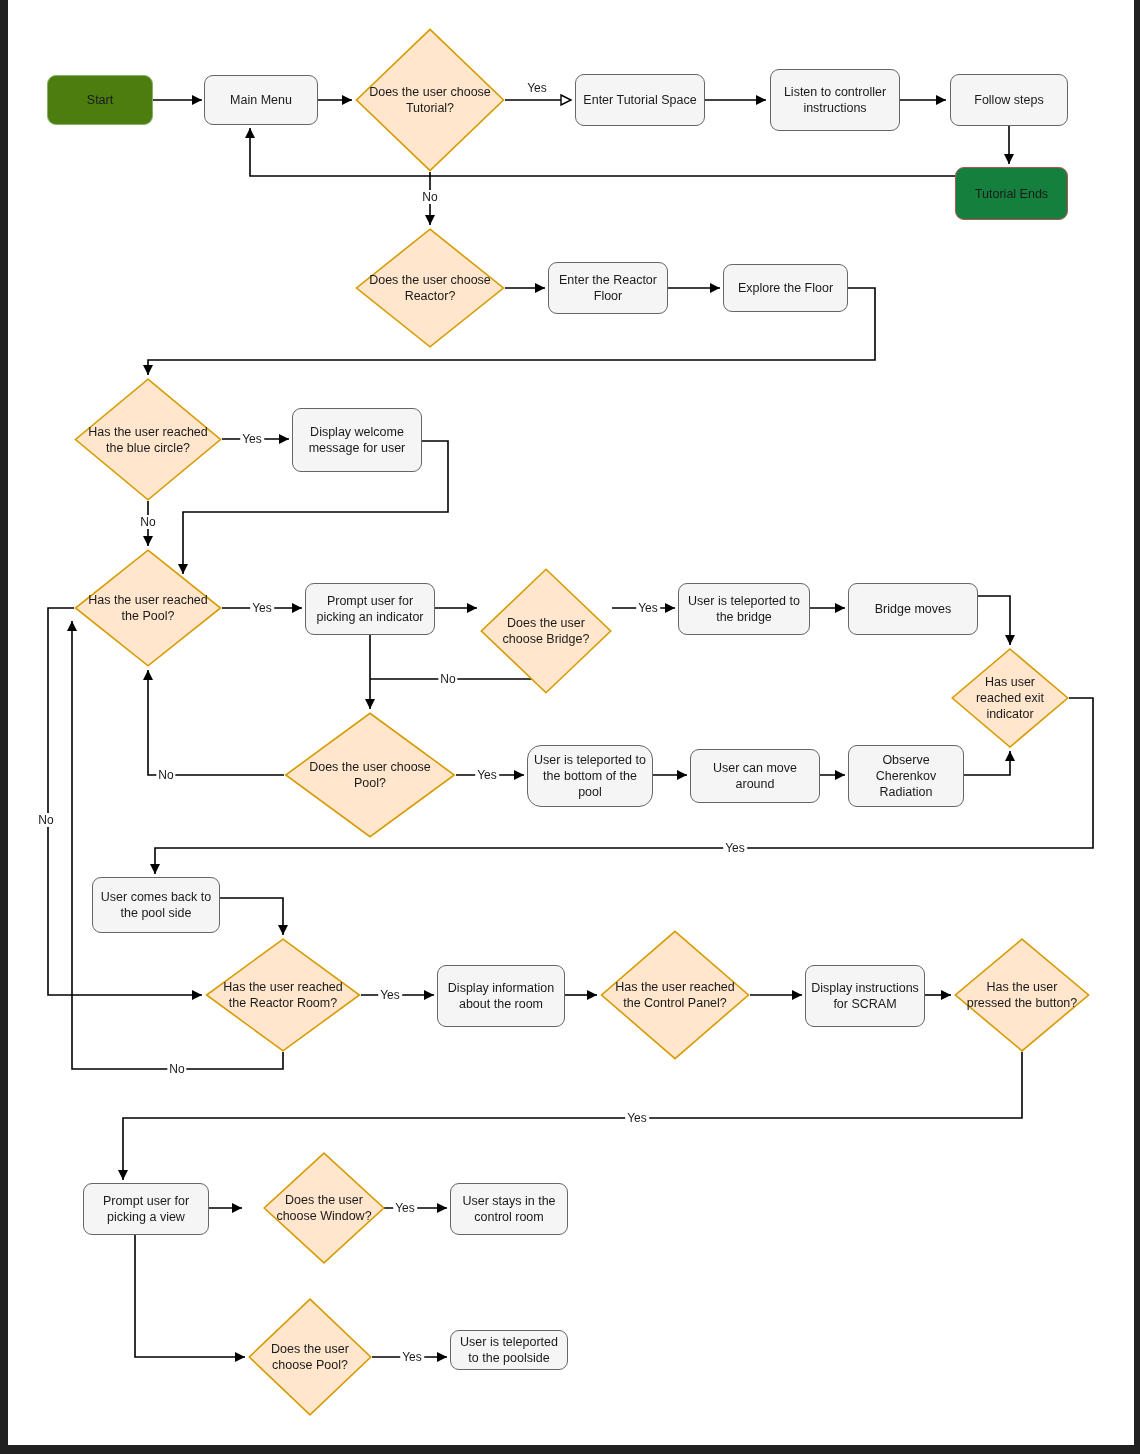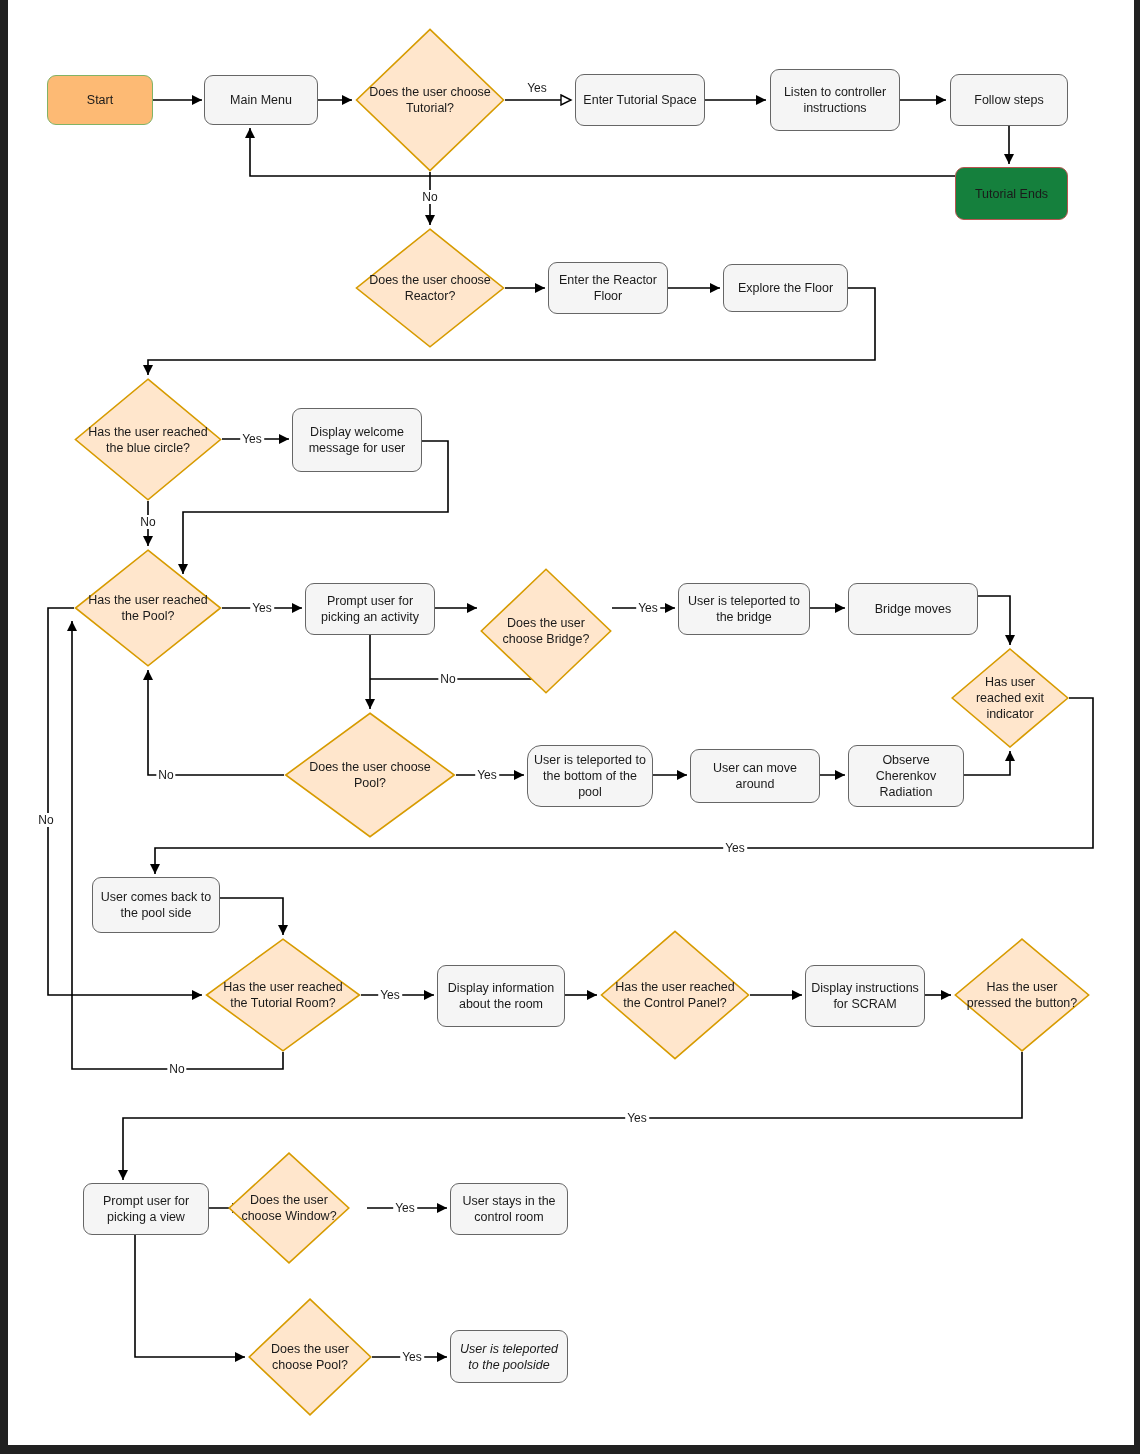--- a/index.html
+++ b/index.html
@@ -9,21 +9,21 @@
     font-family:"Liberation Sans", sans-serif;
   }
   .canvas { position:absolute; left:8px; top:0; width:1126px; height:1445px; background:#ffffff; z-index:0; }
   #edges { position:absolute; left:0; top:0; width:1140px; height:1454px; z-index:1; pointer-events:none; }
   #edges polyline { fill:none; stroke:#000; stroke-width:1.6; }
   .node {
     position:absolute; z-index:2; display:flex; align-items:center; justify-content:center;
     text-align:center; font-size:12.5px; color:#1a1a1a; line-height:1.28; box-sizing:border-box;
   }
   .rect { background:#F5F5F5; border:1.5px solid #666666; border-radius:9px; padding:2px 5px; }
-  .rect.green { background:#fdba74; border-color:#82B366; }
+  .rect.green { background:#4d7c0f; border-color:#82B366; }
   .rect.red   { background:#15803d; border-color:#B85450; }
   .diamond { background:transparent; border:none; padding:0; }
   .diamond svg { position:absolute; left:0; top:0; width:100%; height:100%; }
   .diamond polygon { fill:#FFE6CC; stroke:#D79B00; stroke-width:1.6; vector-effect:non-scaling-stroke; }
   .diamond .label { position:relative; padding:0 12px; }
   .edge-label {
     position:absolute; z-index:3; transform:translate(-50%,-50%);
     background:#ffffff; padding:0 2px; font-size:12px; color:#1a1a1a; white-space:nowrap;
   }
 </style>
@@ -103,21 +103,21 @@
 <div class="node rect" style="left:548px;top:262px;width:120px;height:52px;">
     <div class="label">Enter the Reactor Floor</div>
   </div>
 <div class="node rect" style="left:723px;top:264px;width:125px;height:48px;">
     <div class="label">Explore the Floor</div>
   </div>
 <div class="node rect" style="left:292px;top:408px;width:130px;height:64px;">
     <div class="label">Display welcome message for user</div>
   </div>
 <div class="node rect" style="left:305px;top:583px;width:130px;height:52px;">
-    <div class="label">Prompt user for picking an activity</div>
+    <div class="label">Prompt user for picking an indicator</div>
   </div>
 <div class="node rect" style="left:678px;top:583px;width:132px;height:52px;">
     <div class="label">User is teleported to the bridge</div>
   </div>
 <div class="node rect" style="left:848px;top:583px;width:130px;height:52px;">
     <div class="label">Bridge moves</div>
   </div>
 <div class="node rect" style="left:527px;top:745px;width:126px;height:62px;border-radius:14px;">
     <div class="label">User is teleported to the bottom of the pool</div>
   </div>
@@ -135,21 +135,21 @@
   </div>
 <div class="node rect" style="left:805px;top:965px;width:120px;height:62px;">
     <div class="label">Display instructions for SCRAM</div>
   </div>
 <div class="node rect" style="left:83px;top:1183px;width:126px;height:52px;">
     <div class="label">Prompt user for picking a view</div>
   </div>
 <div class="node rect" style="left:450px;top:1183px;width:118px;height:52px;">
     <div class="label">User stays in the control room</div>
   </div>
-<div class="node rect" style="left:450px;top:1330px;width:118px;height:53px;font-style:italic;">
+<div class="node rect" style="left:450px;top:1330px;width:118px;height:40px;">
     <div class="label">User is teleported to the poolside</div>
   </div>
 
 <div class="node diamond" style="left:355px;top:28px;width:150px;height:144px;">
     <svg viewBox="0 0 100 100" preserveAspectRatio="none">
       <polygon points="50,1 99,50 50,99 1,50"></polygon>
     </svg>
     <div class="label">Does the user choose Tutorial?</div>
   </div>
 <div class="node diamond" style="left:355px;top:228px;width:150px;height:120px;">
@@ -185,35 +185,35 @@
 <div class="node diamond" style="left:284px;top:712px;width:172px;height:126px;">
     <svg viewBox="0 0 100 100" preserveAspectRatio="none">
       <polygon points="50,1 99,50 50,99 1,50"></polygon>
     </svg>
     <div class="label">Does the user choose Pool?</div>
   </div>
 <div class="node diamond" style="left:205px;top:938px;width:156px;height:114px;">
     <svg viewBox="0 0 100 100" preserveAspectRatio="none">
       <polygon points="50,1 99,50 50,99 1,50"></polygon>
     </svg>
-    <div class="label">Has the user reached the Tutorial Room?</div>
+    <div class="label">Has the user reached the Reactor Room?</div>
   </div>
 <div class="node diamond" style="left:600px;top:930px;width:150px;height:130px;">
     <svg viewBox="0 0 100 100" preserveAspectRatio="none">
       <polygon points="50,1 99,50 50,99 1,50"></polygon>
     </svg>
     <div class="label">Has the user reached the Control Panel?</div>
   </div>
 <div class="node diamond" style="left:954px;top:938px;width:136px;height:114px;">
     <svg viewBox="0 0 100 100" preserveAspectRatio="none">
       <polygon points="50,1 99,50 50,99 1,50"></polygon>
     </svg>
     <div class="label">Has the user pressed the button?</div>
   </div>
-<div class="node diamond" style="left:228px;top:1152px;width:122px;height:112px;">
+<div class="node diamond" style="left:263px;top:1152px;width:122px;height:112px;">
     <svg viewBox="0 0 100 100" preserveAspectRatio="none">
       <polygon points="50,1 99,50 50,99 1,50"></polygon>
     </svg>
     <div class="label">Does the user choose Window?</div>
   </div>
 <div class="node diamond" style="left:248px;top:1298px;width:124px;height:118px;">
     <svg viewBox="0 0 100 100" preserveAspectRatio="none">
       <polygon points="50,1 99,50 50,99 1,50"></polygon>
     </svg>
     <div class="label">Does the user choose Pool?</div>

